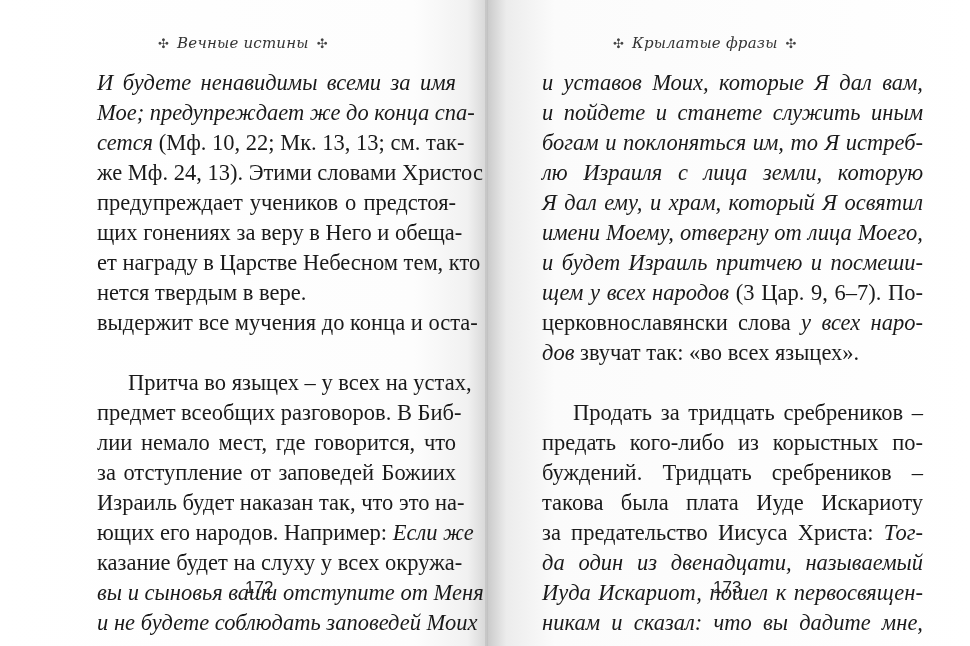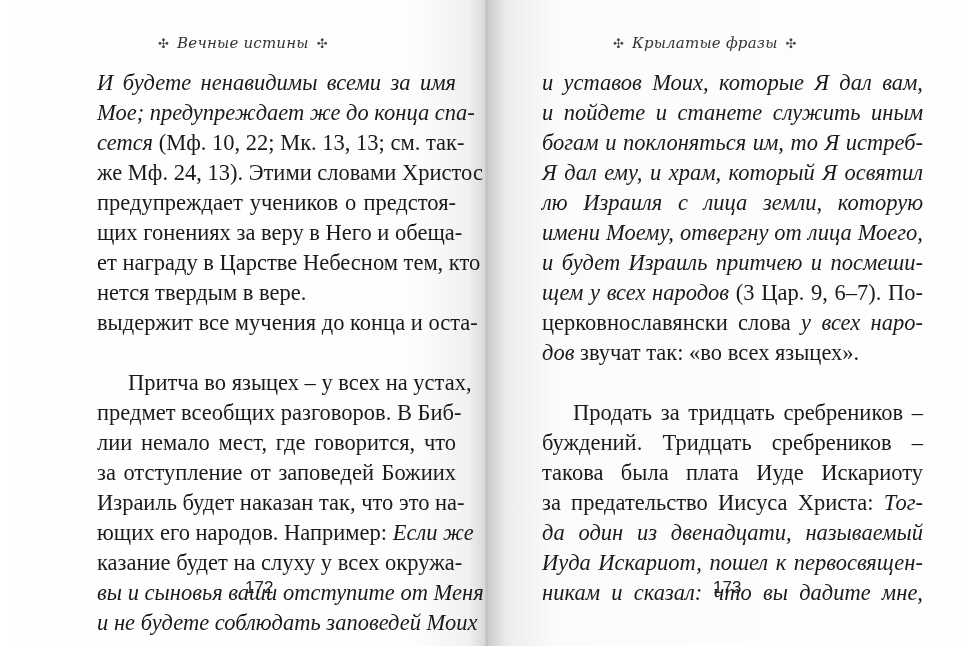--- a/index.html
+++ b/index.html
@@ -52,29 +52,30 @@
 </div>
 
 <div class="page right">
   <div class="runhead" style="left:118px;">
     <span class="orn">✣</span><span>Крылатые фразы</span><span class="orn">✣</span>
   </div>
   <div class="text" id="right-text" style="left:55px; top:68px; width:381px;">
       <span class="ln"><i>и уставов Моих, которые Я дал вам,</i></span>
       <span class="ln"><i>и пойдете и станете служить иным</i></span>
       <span class="ln"><i>богам и поклоняться им, то Я истреб-</i></span>
+      <span class="ln"><i>лю Израиля с лица земли, которую</i></span>
       <span class="ln"><i>Я дал ему, и храм, который Я освятил</i></span>
-      <span class="ln"><i>лю Израиля с лица земли, которую</i></span>
       <span class="ln"><i>имени Моему, отвергну от лица Моего,</i></span>
       <span class="ln"><i>и будет Израиль притчею и посмеши-</i></span>
       <span class="ln"><i>щем у всех народов</i><span> (3 Цар. 9, 6–7). По-</span></span>
       <span class="ln"><span>церковнославянски слова </span><i>у всех наро-</i></span>
       <span class="ln last"><i>дов</i><span> звучат так: «во всех языцех».</span></span>
       <span class="gap"></span>
       <span class="ln indent"><b>Продать за тридцать сребреников</b><span> –</span></span>
+      <span class="ln"><span>предать кого-либо из корыстных по-</span></span>
       <span class="ln"><span>буждений. Тридцать сребреников –</span></span>
       <span class="ln"><span>такова была плата Иуде Искариоту</span></span>
       <span class="ln"><span>за предательство Иисуса Христа: </span><i>Тог-</i></span>
       <span class="ln"><i>да один из двенадцати, называемый</i></span>
       <span class="ln"><i>Иуда Искариот, пошел к первосвящен-</i></span>
       <span class="ln"><i>никам и сказал: что вы дадите мне,</i></span>
     </div>
   <div class="folio" style="left:226px;">173</div>
 </div>
 

